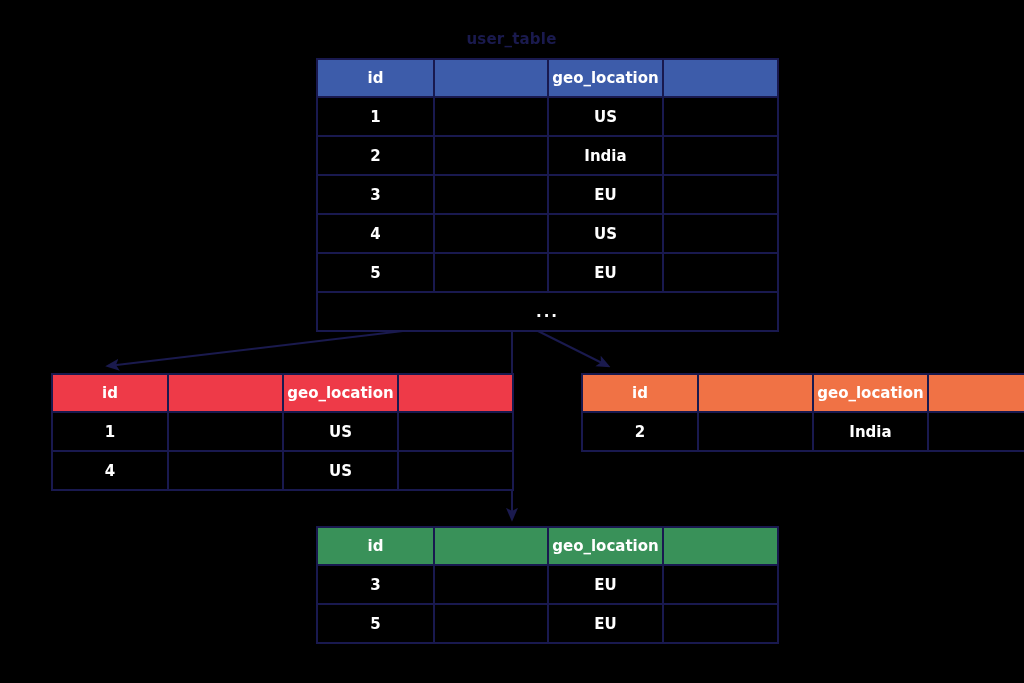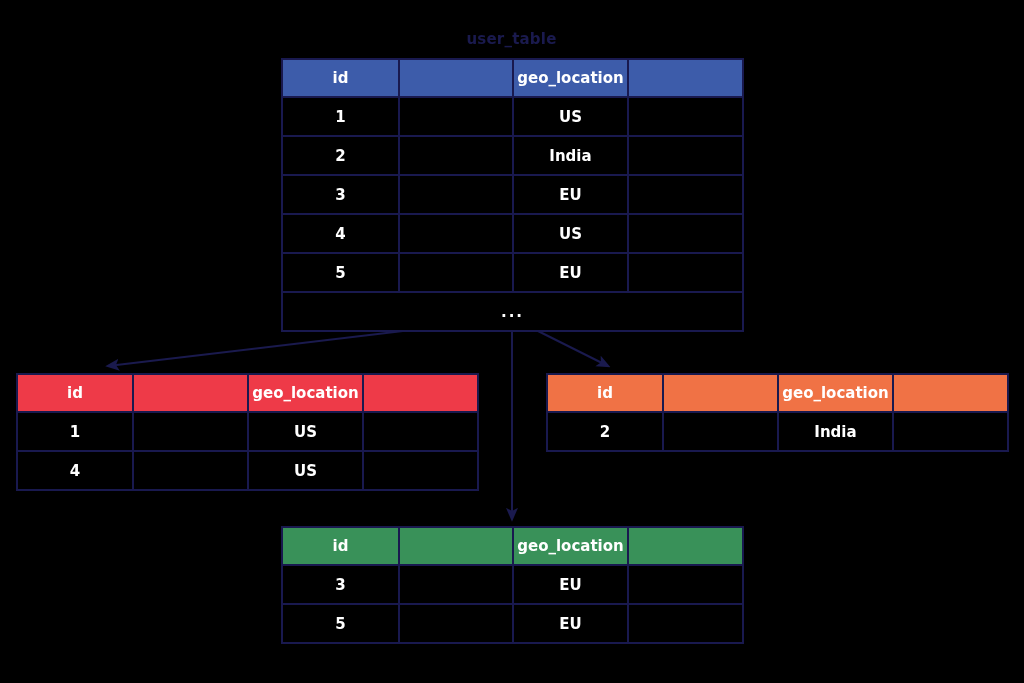--- a/index.html
+++ b/index.html
@@ -43,20 +43,21 @@
     text-align: center;
     white-space: nowrap;
   }
 
   
   .db-table {
     position: absolute;
     border-collapse: collapse;
     table-layout: fixed;
     background: #0ea5e9;
+    margin-left: 35px;
   }
   .db-table td {
     border: 2px solid #19194f;
     height: 37px;
     padding: 0;
     text-align: center;
     vertical-align: middle;
     font-size: 15px;
     font-weight: bold;
     color: #ffffff;

